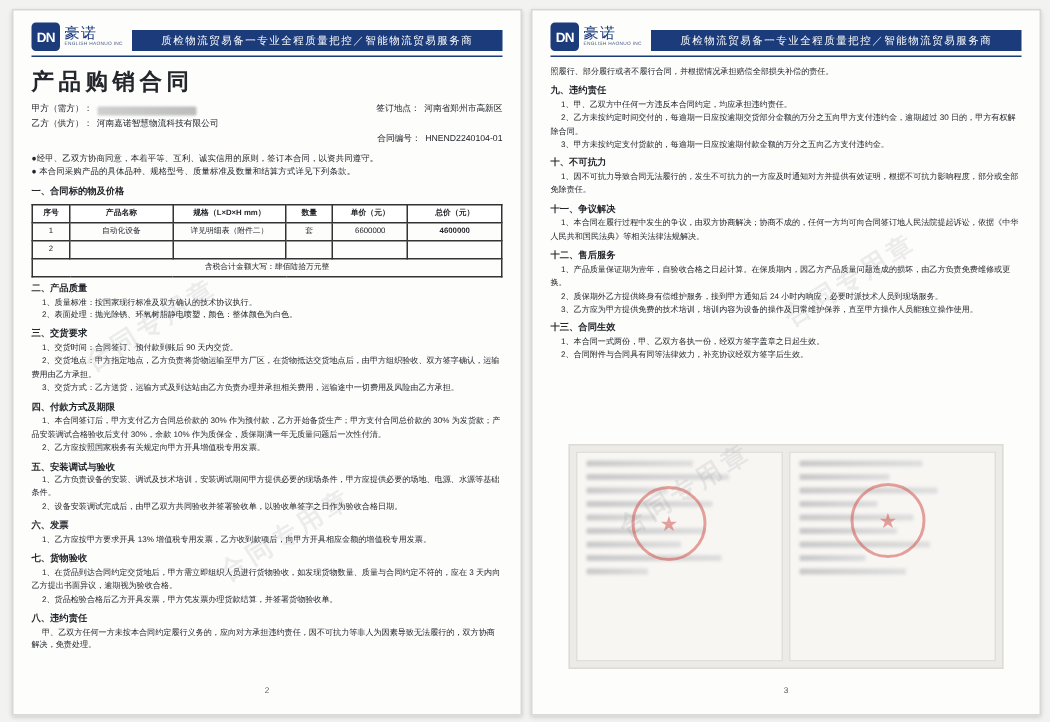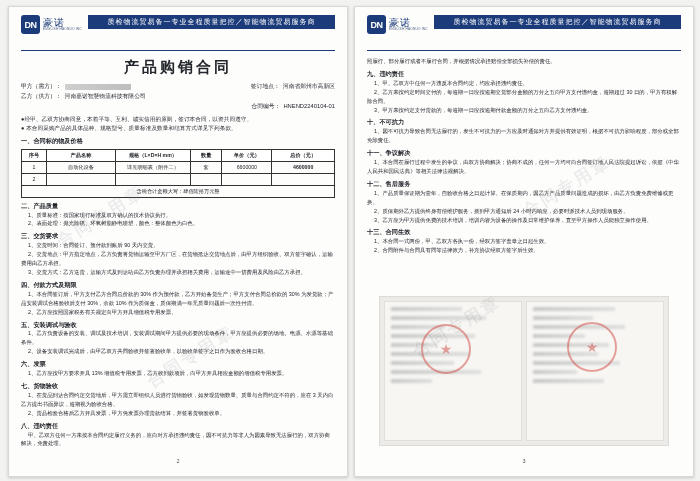--- a/index.html
+++ b/index.html
@@ -22,23 +22,23 @@
   .sheet.left{left:8px;}
   .sheet.right{left:354px;}
 
   .page-inner{
     position:absolute;
     left:12px;right:12px;top:8px;bottom:8px;
   }
 
   
   .hdr{
-    display:flex;align-items:flex-start;gap:6px;
+    display:flex;align-items:flex-end;gap:6px;
     border-bottom:1.6px solid #1b3b7a;
-    padding-bottom:16px;
+    padding-bottom:3px;
   }
   .logo{
     display:flex;align-items:center;gap:3px;
     flex:0 0 auto;
   }
   .logo-mark{
     width:19px;height:19px;border-radius:3px;
     background:#1b3b7a;color:#fff;
     font-size:9px;font-weight:bold;
     display:flex;align-items:center;justify-content:center;
@@ -49,21 +49,20 @@
   .logo-en{font-size:3.2px;color:#4a5c82;letter-spacing:.2px;white-space:nowrap;}
   .hdr-band{
     flex:1 1 auto;
     background:#1b3b7a;color:#fff;
     font-size:7px;text-align:center;
     padding:2px 0;letter-spacing:1px;
     white-space:nowrap;overflow:hidden;
   }
 
   .doc-title{
-    text-align:center;
     font-size:15px;font-weight:bold;
     letter-spacing:3px;
     margin:7px 0 5px;
   }
 
   
   .ln{font-size:5.6px;line-height:1.62;letter-spacing:.1px;}
   .sec{font-size:6.2px;font-weight:bold;margin-top:3px;line-height:1.6;}
   .row{display:flex;align-items:center;gap:3px;font-size:5.8px;line-height:1.7;}
   .lbl{white-space:nowrap;}

